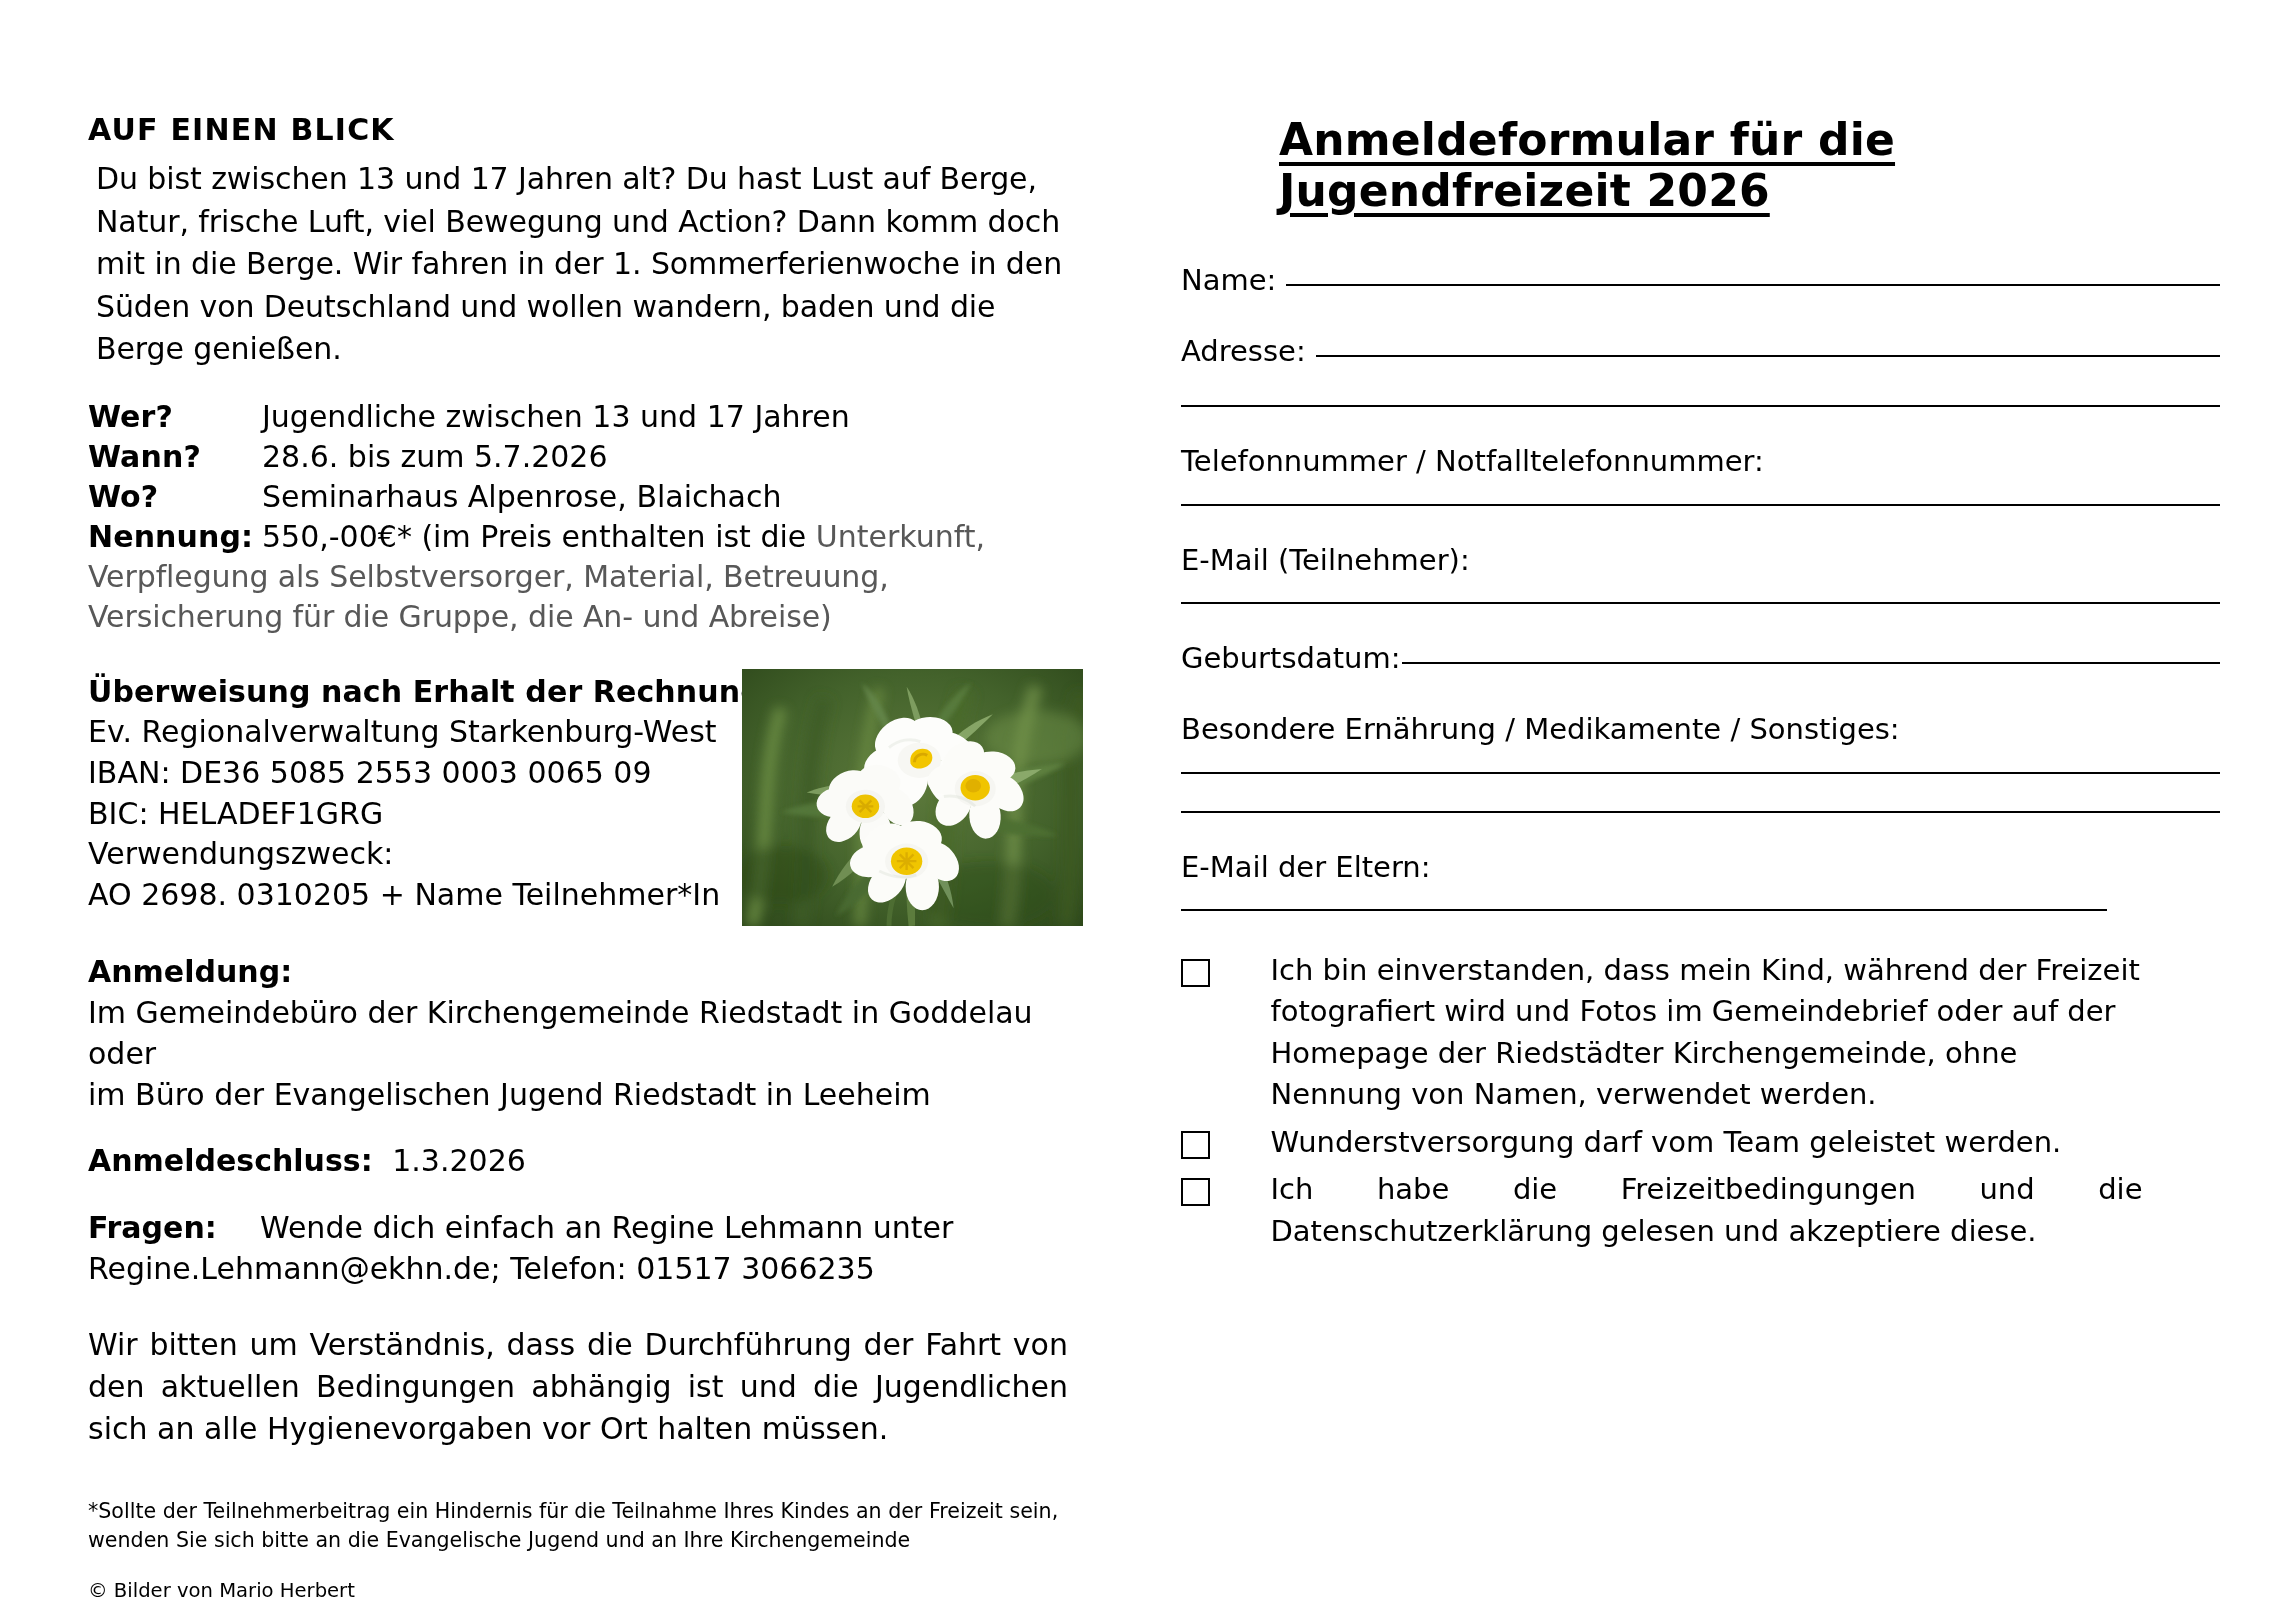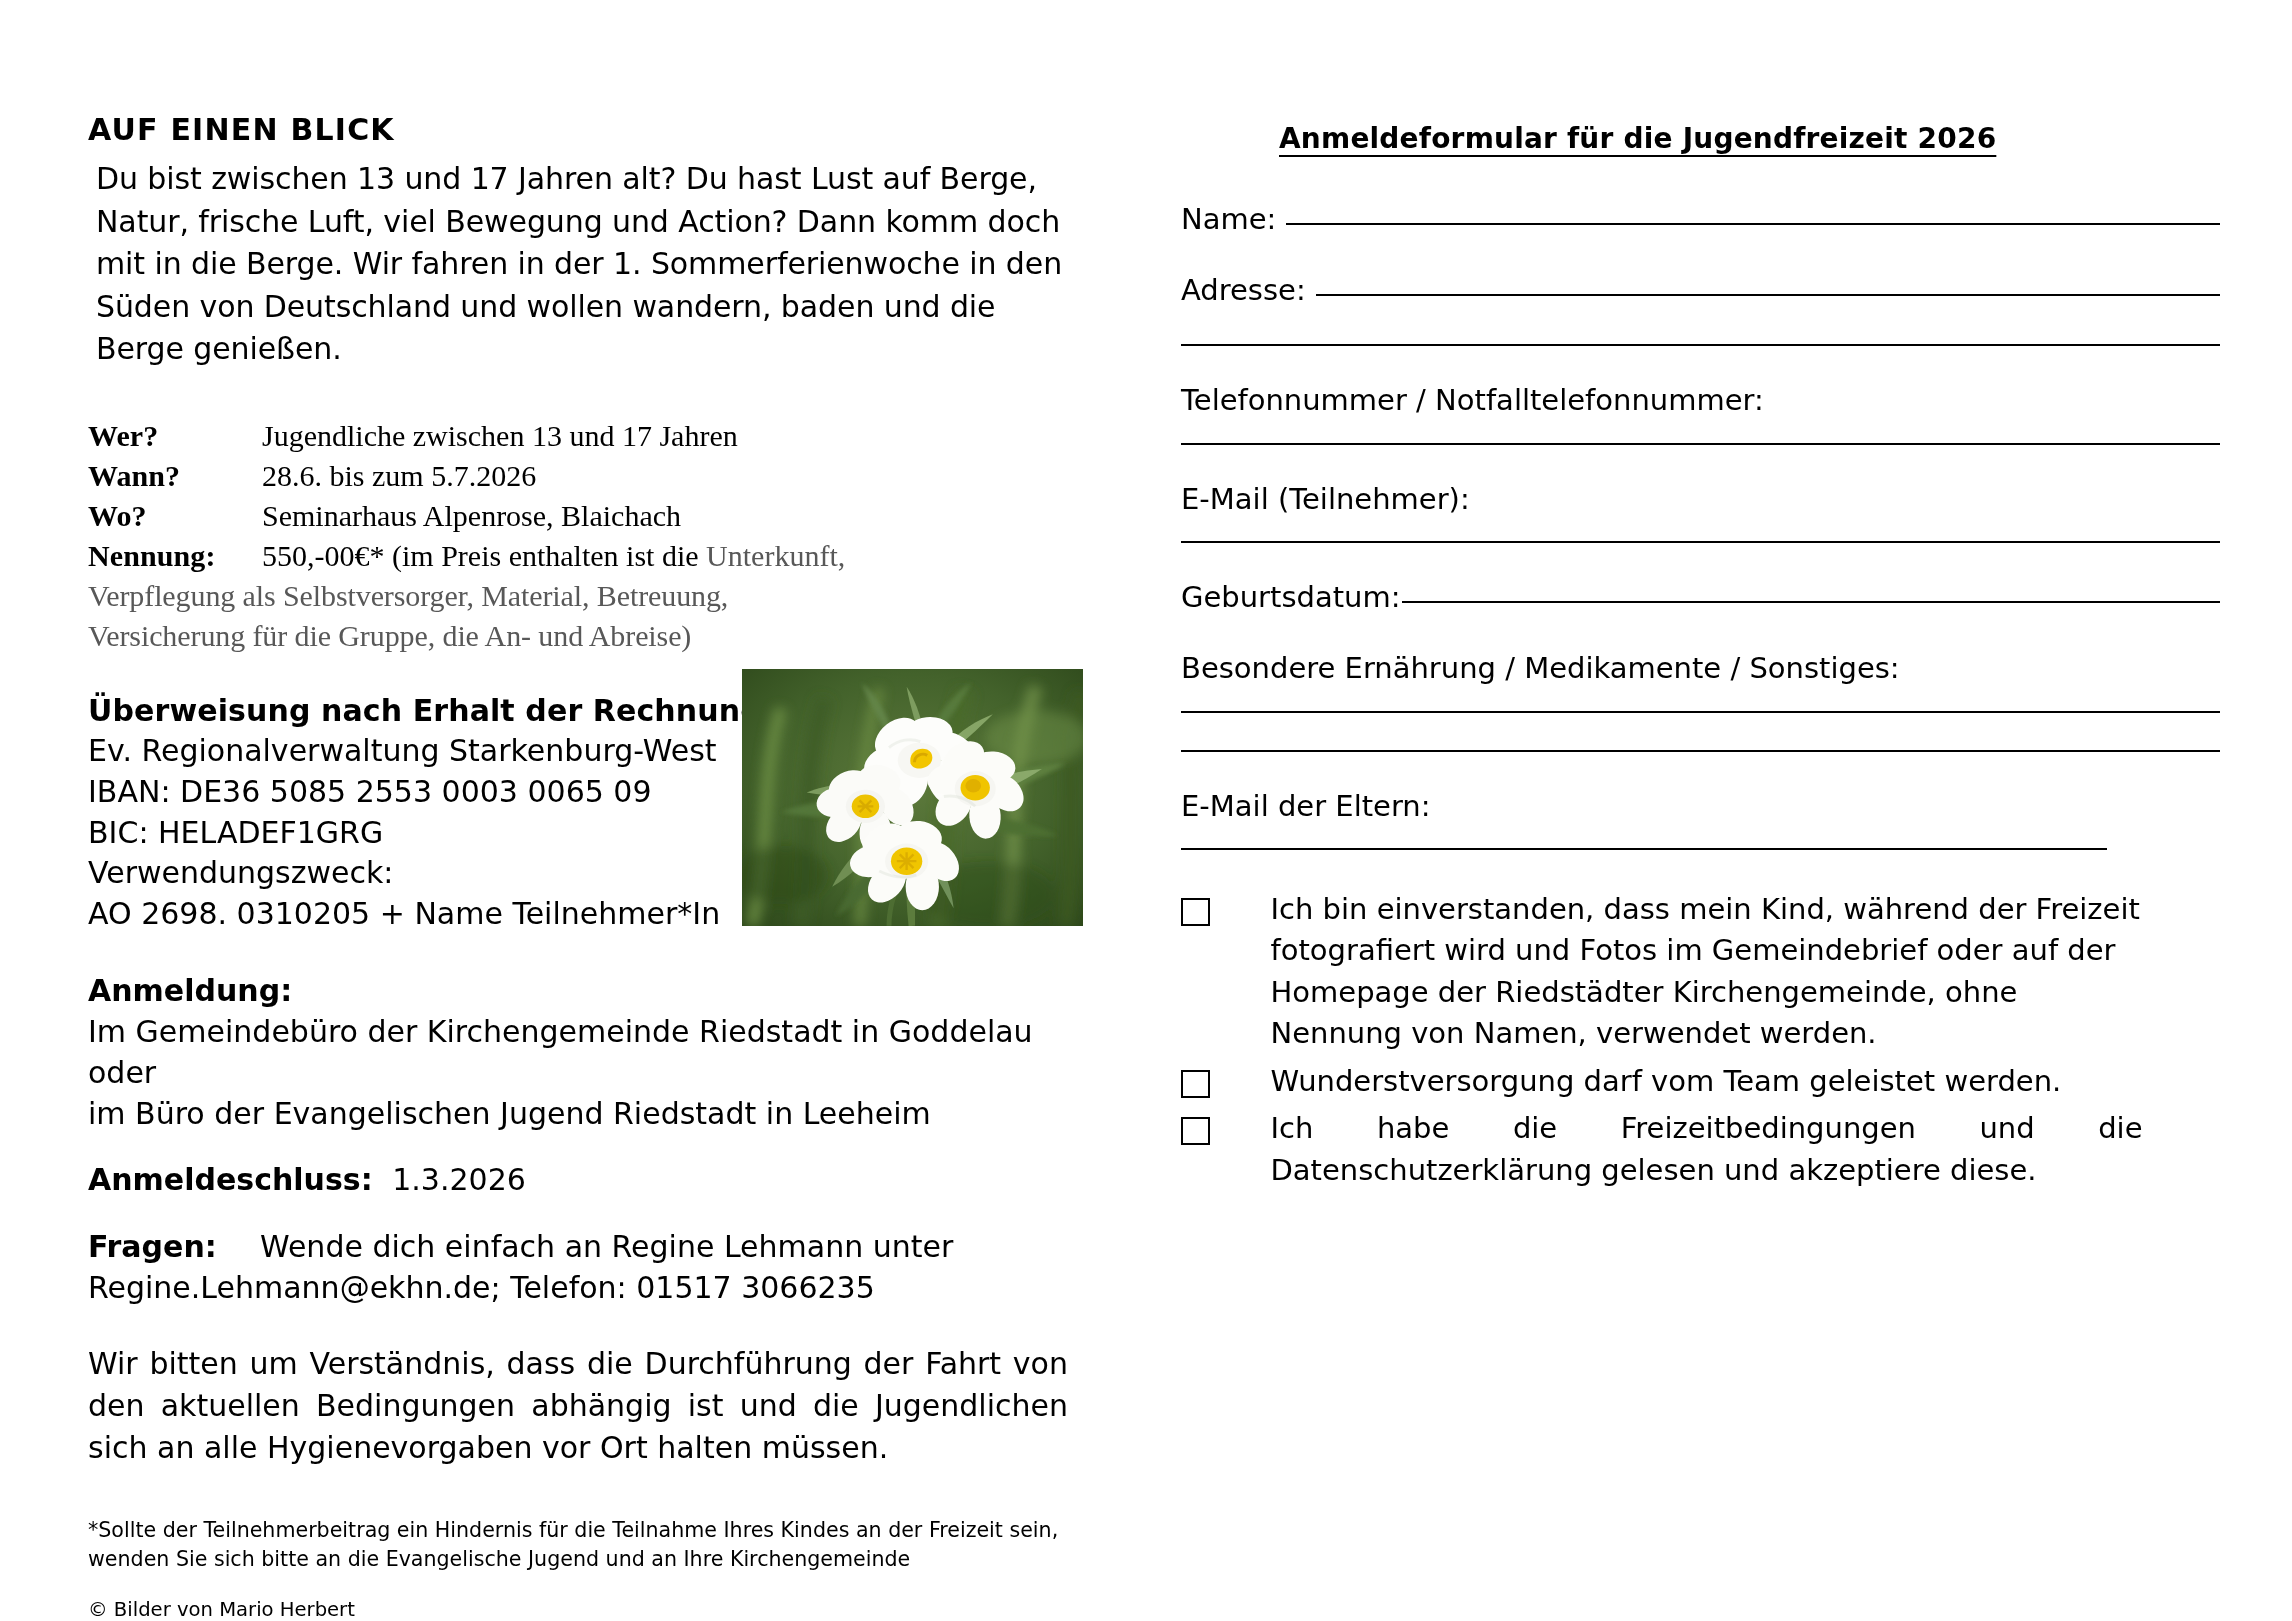--- a/index.html
+++ b/index.html
@@ -38,22 +38,21 @@
 
   .intro {
     font-size: 30px;
     line-height: 1.415;
     color: #000;
     margin: 8px;
     letter-spacing: -0.1px;
   }
 
   .facts {
-    margin-top: 46px;
-    font-family: Liberation Serif, serif;
+    margin-top: 27px;
   }
   .fact-row {
     display: flex;
     line-height: 1.33;
     font-size: 30px;
   }
   .fact-label {
     font-weight: bold;
     width: 174px;
     flex: 0 0 174px;
@@ -149,26 +148,26 @@
   .photo svg { display: block; }
 
   
   .right-col {
     position: absolute;
     left: 1181px;
     top: 110px;
     width: 1039px;
   }
   .form-title {
-    font-size: 28px;
+    font-size: 44px;
     font-weight: bold;
     text-decoration: underline;
     text-underline-offset: 6.9px;
     color: #000;
-    margin: 12px 0 47px 0;
+    margin: 4px 0 47px 0;
     padding-left: 98px;
     letter-spacing: 0.2px;
   }
   .f-label {
     font-size: 29px;
     color: #000;
     white-space: nowrap;
   }
   
   .f-inline {

